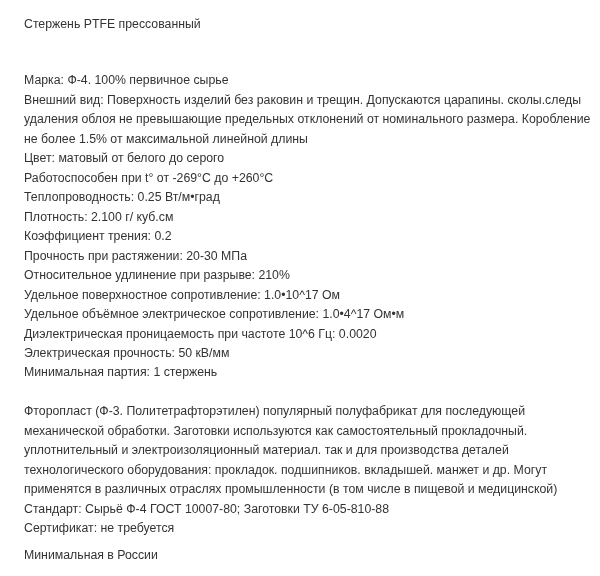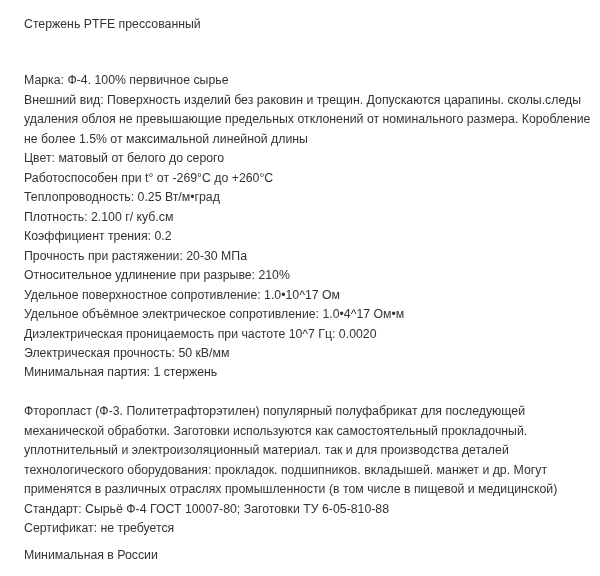--- a/index.html
+++ b/index.html
@@ -23,21 +23,21 @@
   <div class="line" style="top:129.5px">не более 1.5% от максимальной линейной длины</div>
   <div class="line" style="top:149px">Цвет: матовый от белого до серого</div>
   <div class="line" style="top:168.5px">Работоспособен при t° от -269°С до +260°С</div>
   <div class="line" style="top:188px">Теплопроводность: 0.25 Вт/м•град</div>
   <div class="line" style="top:207.5px">Плотность: 2.100 г/ куб.см</div>
   <div class="line" style="top:227px">Коэффициент трения: 0.2</div>
   <div class="line" style="top:246.5px">Прочность при растяжении: 20-30 МПа</div>
   <div class="line" style="top:266px">Относительное удлинение при разрыве: 210%</div>
   <div class="line" style="top:285.5px">Удельное поверхностное сопротивление: 1.0•10^17 Ом</div>
   <div class="line" style="top:305px">Удельное объёмное электрическое сопротивление: 1.0•4^17 Ом•м</div>
-  <div class="line" style="top:324.5px">Диэлектрическая проницаемость при частоте 10^7 Гц: 0.0020</div>
+  <div class="line" style="top:324.5px">Диэлектрическая проницаемость при частоте 10^6 Гц: 0.0020</div>
   <div class="line" style="top:344px">Электрическая прочность: 50 кВ/мм</div>
 
   <div class="line" style="top:363px">Минимальная партия: 1 стержень</div>
 
   <div class="line" style="top:402px">Фторопласт (Ф-3. Политетрафторэтилен) популярный полуфабрикат для последующей</div>
   <div class="line" style="top:421.5px">механической обработки. Заготовки используются как самостоятельный прокладочный.</div>
   <div class="line" style="top:441px">уплотнительный и электроизоляционный материал. так и для производства деталей</div>
   <div class="line" style="top:460.5px">технологического оборудования: прокладок. подшипников. вкладышей. манжет и др. Могут</div>
   <div class="line" style="top:480px">применятся в различных отраслях промышленности (в том числе в пищевой и медицинской)</div>
   <div class="line" style="top:499.5px">Стандарт: Сырьё Ф-4 ГОСТ 10007-80; Заготовки ТУ 6-05-810-88</div>

